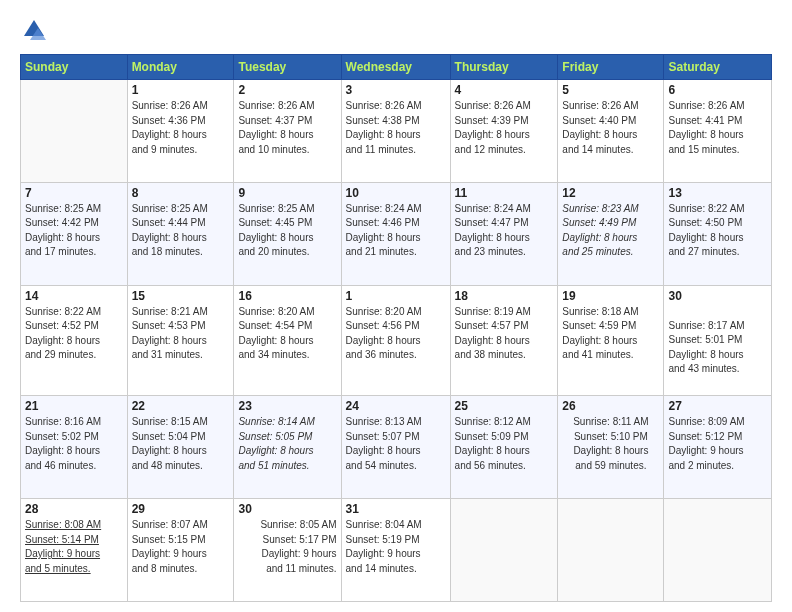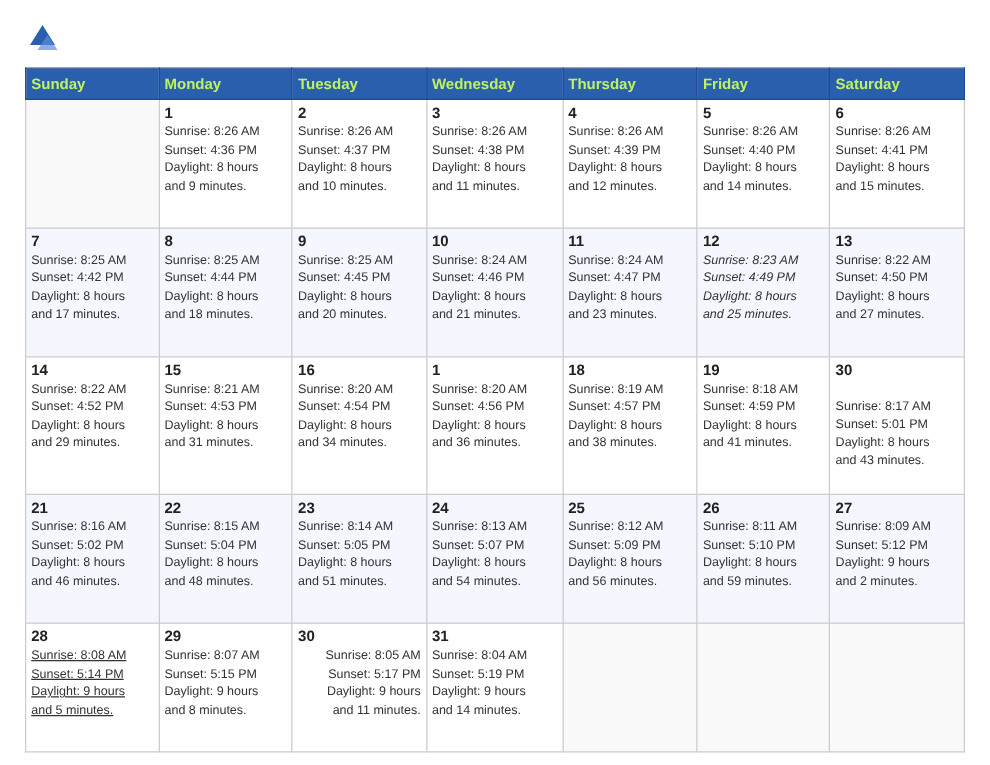--- a/index.html
+++ b/index.html
@@ -293,42 +293,42 @@
           </td>
           <td>
             <span class="day-number">22</span>
             <div class="day-info" style="white-space: pre-line;">Sunrise: 8:15 AM
 Sunset: 5:04 PM
 Daylight: 8 hours
 and 48 minutes.</div>
           </td>
           <td>
             <span class="day-number">23</span>
-            <div class="day-info" style="white-space: pre-line;">Sunrise: 8:14 AM
+            <div class="day-info" style="white-space: pre-line; font-style: italic;">Sunrise: 8:14 AM
 Sunset: 5:05 PM
 Daylight: 8 hours
 and 51 minutes.</div>
           </td>
           <td>
             <span class="day-number">24</span>
             <div class="day-info" style="white-space: pre-line;">Sunrise: 8:13 AM
 Sunset: 5:07 PM
 Daylight: 8 hours
 and 54 minutes.</div>
           </td>
           <td>
             <span class="day-number">25</span>
             <div class="day-info" style="white-space: pre-line;">Sunrise: 8:12 AM
 Sunset: 5:09 PM
 Daylight: 8 hours
 and 56 minutes.</div>
           </td>
           <td>
             <span class="day-number">26</span>
-            <div class="day-info" style="white-space: pre-line;">Sunrise: 8:11 AM
+            <div class="day-info" style="white-space: pre-line; text-align: center;">Sunrise: 8:11 AM
 Sunset: 5:10 PM
 Daylight: 8 hours
 and 59 minutes.</div>
           </td>
           <td>
             <span class="day-number">27</span>
             <div class="day-info" style="white-space: pre-line;">Sunrise: 8:09 AM
 Sunset: 5:12 PM
 Daylight: 9 hours
 and 2 minutes.</div>

